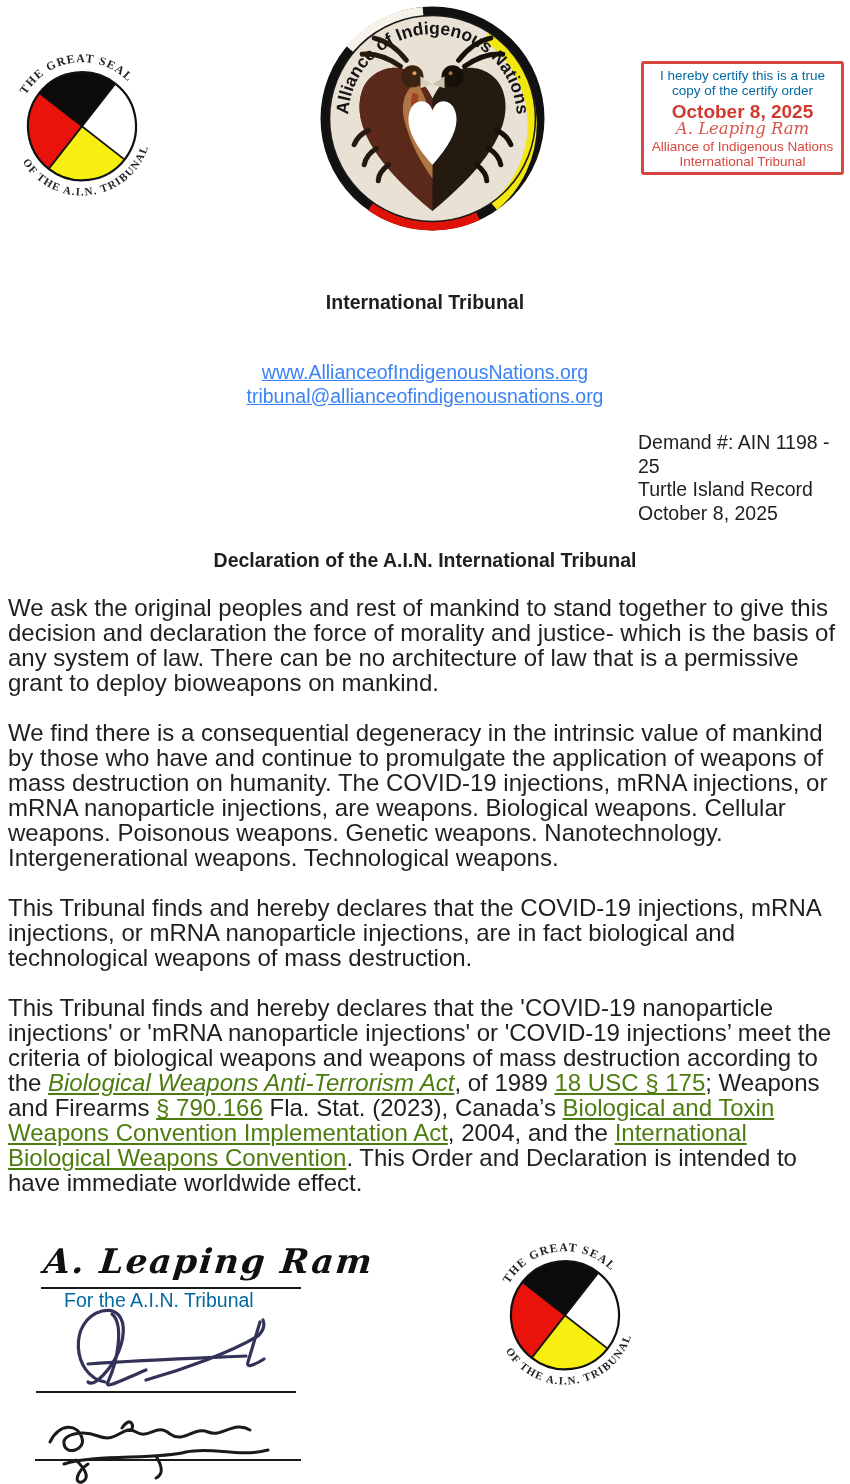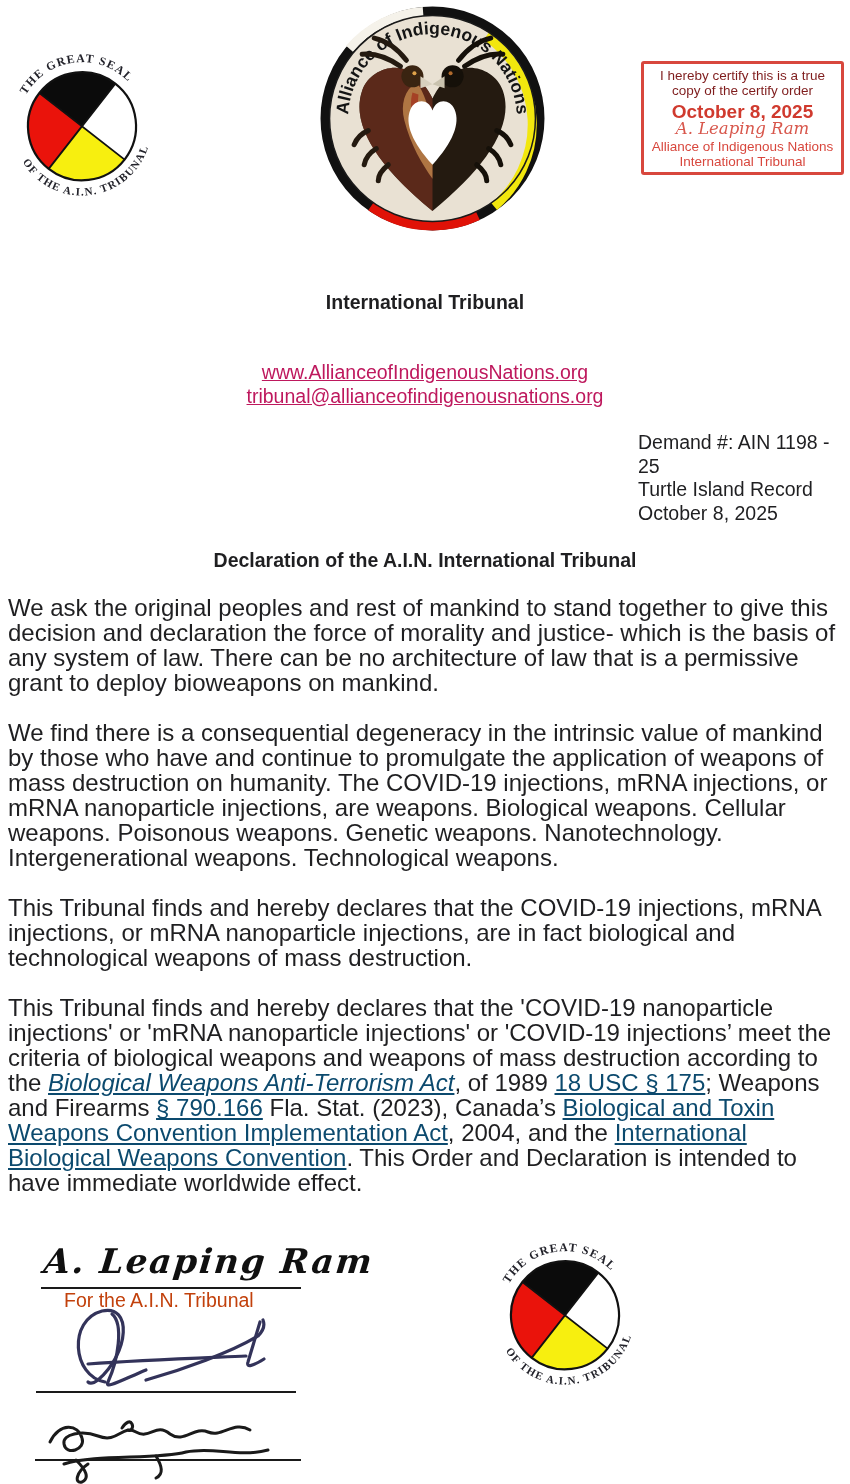--- a/index.html
+++ b/index.html
@@ -2,41 +2,41 @@
 <html><head>
 <meta charset="utf-8">
 <style>
   html,body{margin:0;padding:0;background:#ffffff;}
   .page{position:relative;width:850px;height:1484px;background:#ffffff;overflow:hidden;
         font-family:"Liberation Sans",sans-serif;color:#1f1f21;}
   .abs{position:absolute;}
   
   .org-block{left:0;right:0;top:291px;text-align:center;font-weight:bold;font-size:19.5px;line-height:23px;}
   .links-block{left:0;right:0;top:361px;text-align:center;font-size:19.5px;line-height:23.5px;}
-  .hlink{color:#be185d;text-decoration:underline;cursor:pointer;display:inline-block;text-align:right;}
+  .hlink{color:#3b82f6;text-decoration:underline;cursor:pointer;display:inline-block;text-align:right;}
   .record-block{left:638px;top:431px;font-size:19.5px;line-height:23.5px;}
   .doc-title{left:0;right:0;top:549px;text-align:center;font-weight:bold;font-size:19.5px;}
   .para{left:8px;width:838px;font-size:24px;line-height:25px;}
   .p1{top:595px;} .p2{top:720px;} .p3{top:895px;} .p4{top:995px;}
   .issued{left:38px;top:1188px;font-size:19.5px;}
-  .ilink{color:#0c4a6e;text-decoration:underline;cursor:pointer;}
+  .ilink{color:#4d7c0f;text-decoration:underline;cursor:pointer;}
   .ilink.it{font-style:italic;}
   
   .stamp{left:641px;top:61px;width:203px;height:114px;border:3px solid #d8473d;border-radius:3px;
          box-sizing:border-box;text-align:center;padding-top:4px;line-height:1.12;}
-  .stamp .s-small{font-size:13.5px;color:#7f1d1d;}
+  .stamp .s-small{font-size:13.5px;color:#0369a1;}
   .stamp .s-date{font-size:19px;font-weight:bold;color:#d03a2e;margin-top:3px;}
   .stamp .s-sig{font-family:"DejaVu Serif",serif;font-style:italic;font-size:16.5px;color:#d8574c;margin-top:-2px;}
   .stamp .s-org{font-size:13.5px;color:#d8473d;}
   
   .sig-name{left:44px;top:1241px;font-family:"DejaVu Serif",serif;font-style:italic;font-weight:bold;
             font-size:34px;letter-spacing:2px;transform:skewX(-6deg);color:#101010;white-space:nowrap;}
   .sig-line{height:2px;background:#1a1a1a;}
   .line1{left:41px;top:1287px;width:260px;}
-  .sig-label{left:64px;top:1289px;font-size:19.5px;color:#c2410c;}
+  .sig-label{left:64px;top:1289px;font-size:19.5px;color:#0369a1;}
   .line2{left:36px;top:1391px;width:260px;}
   .line3{left:35px;top:1459px;width:266px;}
   .sig2{left:50px;top:1300px;}
   .sig3{left:36px;top:1412px;}
   .seal-tl{left:6px;top:44px;}
   .seal-br{left:489px;top:1233px;}
   .logo-c{left:316px;top:2px;}
   .seal-text{font-family:"Liberation Serif",serif;font-weight:bold;letter-spacing:1.5px;fill:#23232b;}
 </style>
 </head>

